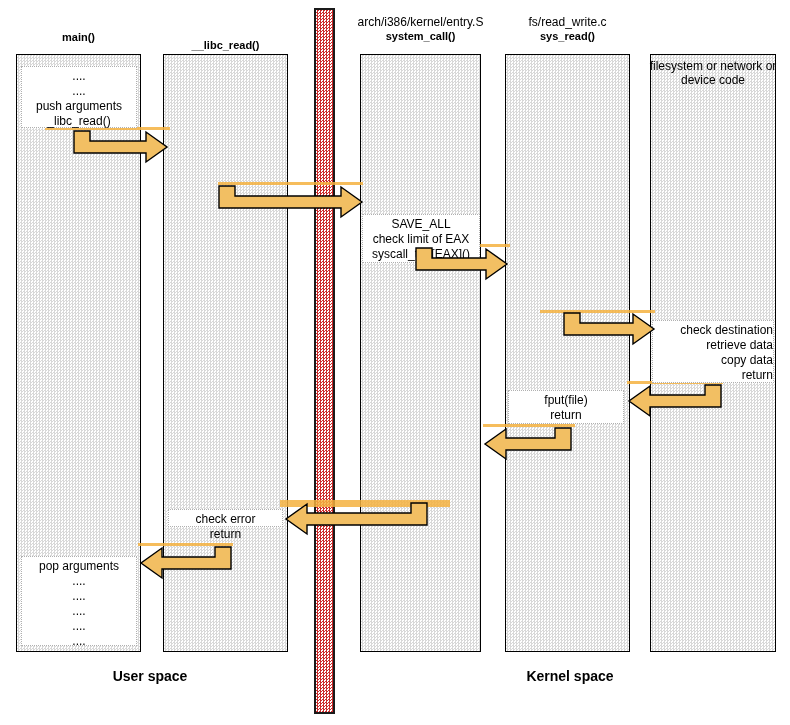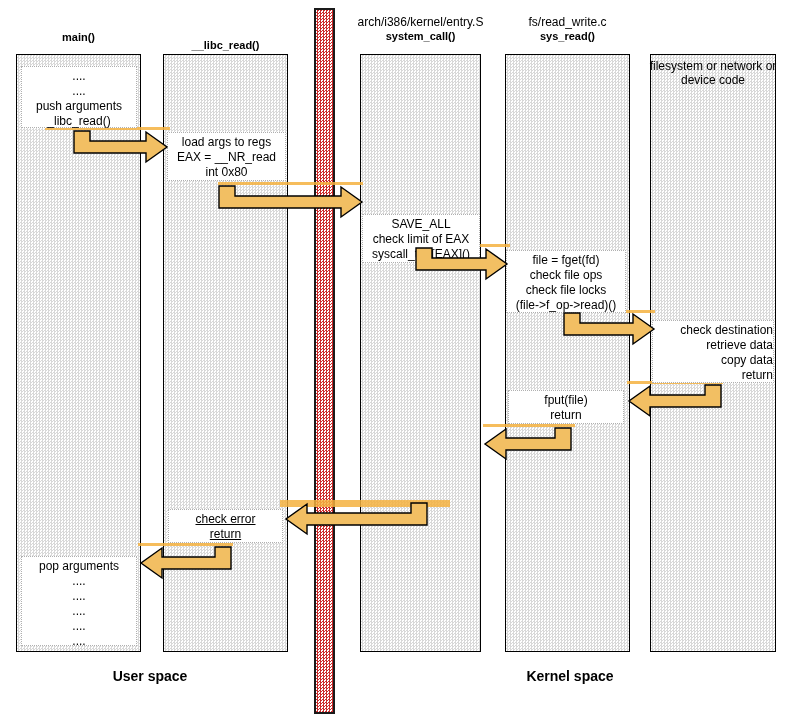--- a/index.html
+++ b/index.html
@@ -125,37 +125,30 @@
   <div class="trace" style="left:540px; top:310px; width:115px;"></div>
   <div class="trace" style="left:627px; top:381px; width:96px;"></div>
   <div class="trace" style="left:483px; top:424px; width:92px;"></div>
   <div class="trace thick" style="left:280px; top:500px; width:170px;"></div>
   <div class="trace" style="left:138px; top:543px; width:95px;"></div>
 
   <div class="callout" style="left:21px;  top:66px;  width:116px; height:62px;">....
 ....
 push arguments
 _libc_read()</div>
-  <div class="callout" style="left:167px; top:132px; width:119px; height:49px;">load args to regs
-EAX = __NR_read
-int 0x80</div>
   <div class="callout" style="left:362px; top:214px; width:118px; height:49px;">SAVE_ALL
 check limit of EAX
 syscall_tab[EAX]()</div>
-  <div class="callout" style="left:506px; top:250px; width:120px; height:63px;">file = fget(fd)
-check file ops
-check file locks
-(file-&gt;f_op-&gt;read)()</div>
   <div class="callout" style="left:652px; top:320px; width:122px; height:63px;text-align:right;">check destination
 retrieve data
 copy data
 return</div>
   <div class="callout" style="left:508px; top:390px; width:116px; height:34px;">fput(file)
 return</div>
-  <div class="callout" style="left:168px; top:509px; width:115px; height:34px;text-decoration:underline;">check error
+  <div class="callout" style="left:168px; top:509px; width:115px; height:18px;">check error
 return</div>
   <div class="callout" style="left:21px;  top:556px; width:116px; height:90px;">pop arguments
 ....
 ....
 ....
 ....
 ....</div>
 
   <svg class="arrow" style="left:73px;  top:130px;" width="95" height="34">
     <polygon points="1,1 17,1 17,11 73,11 73,2 94,17 73,32 73,23 1,23"></polygon>

